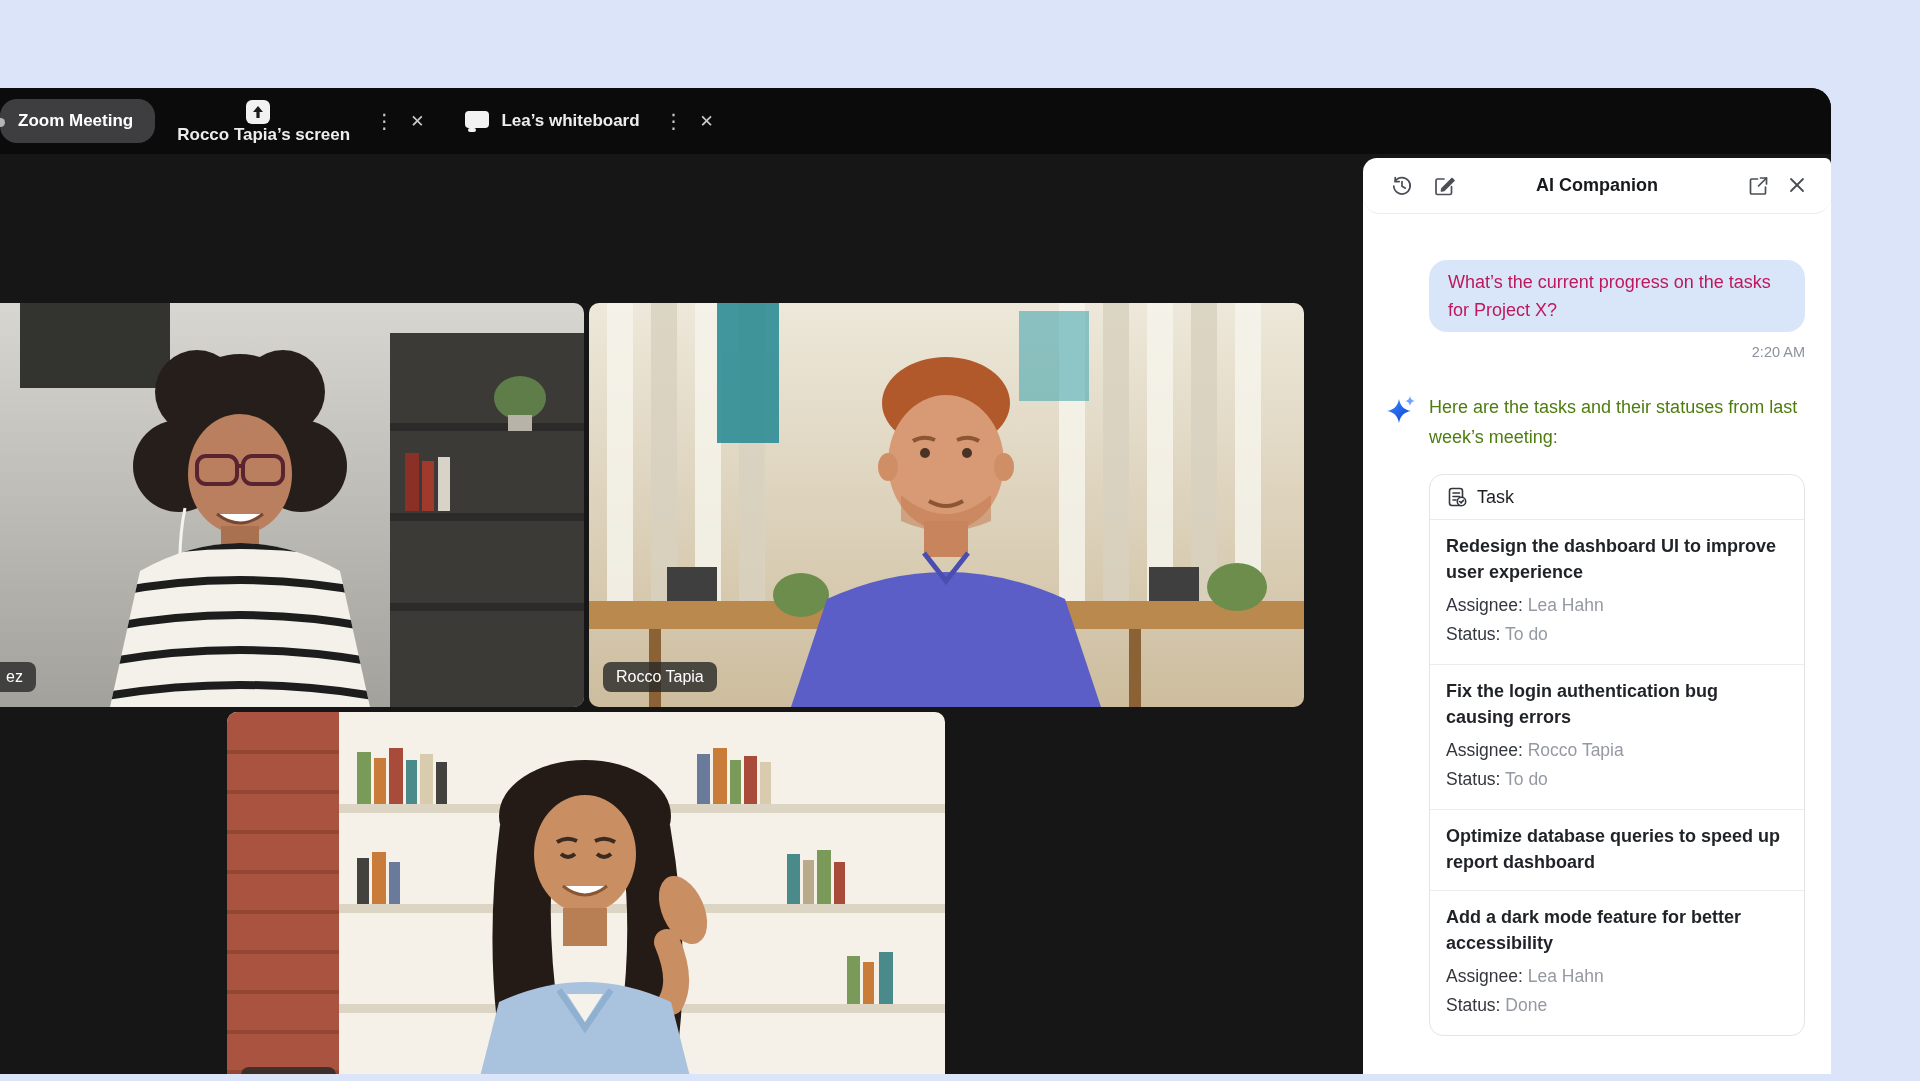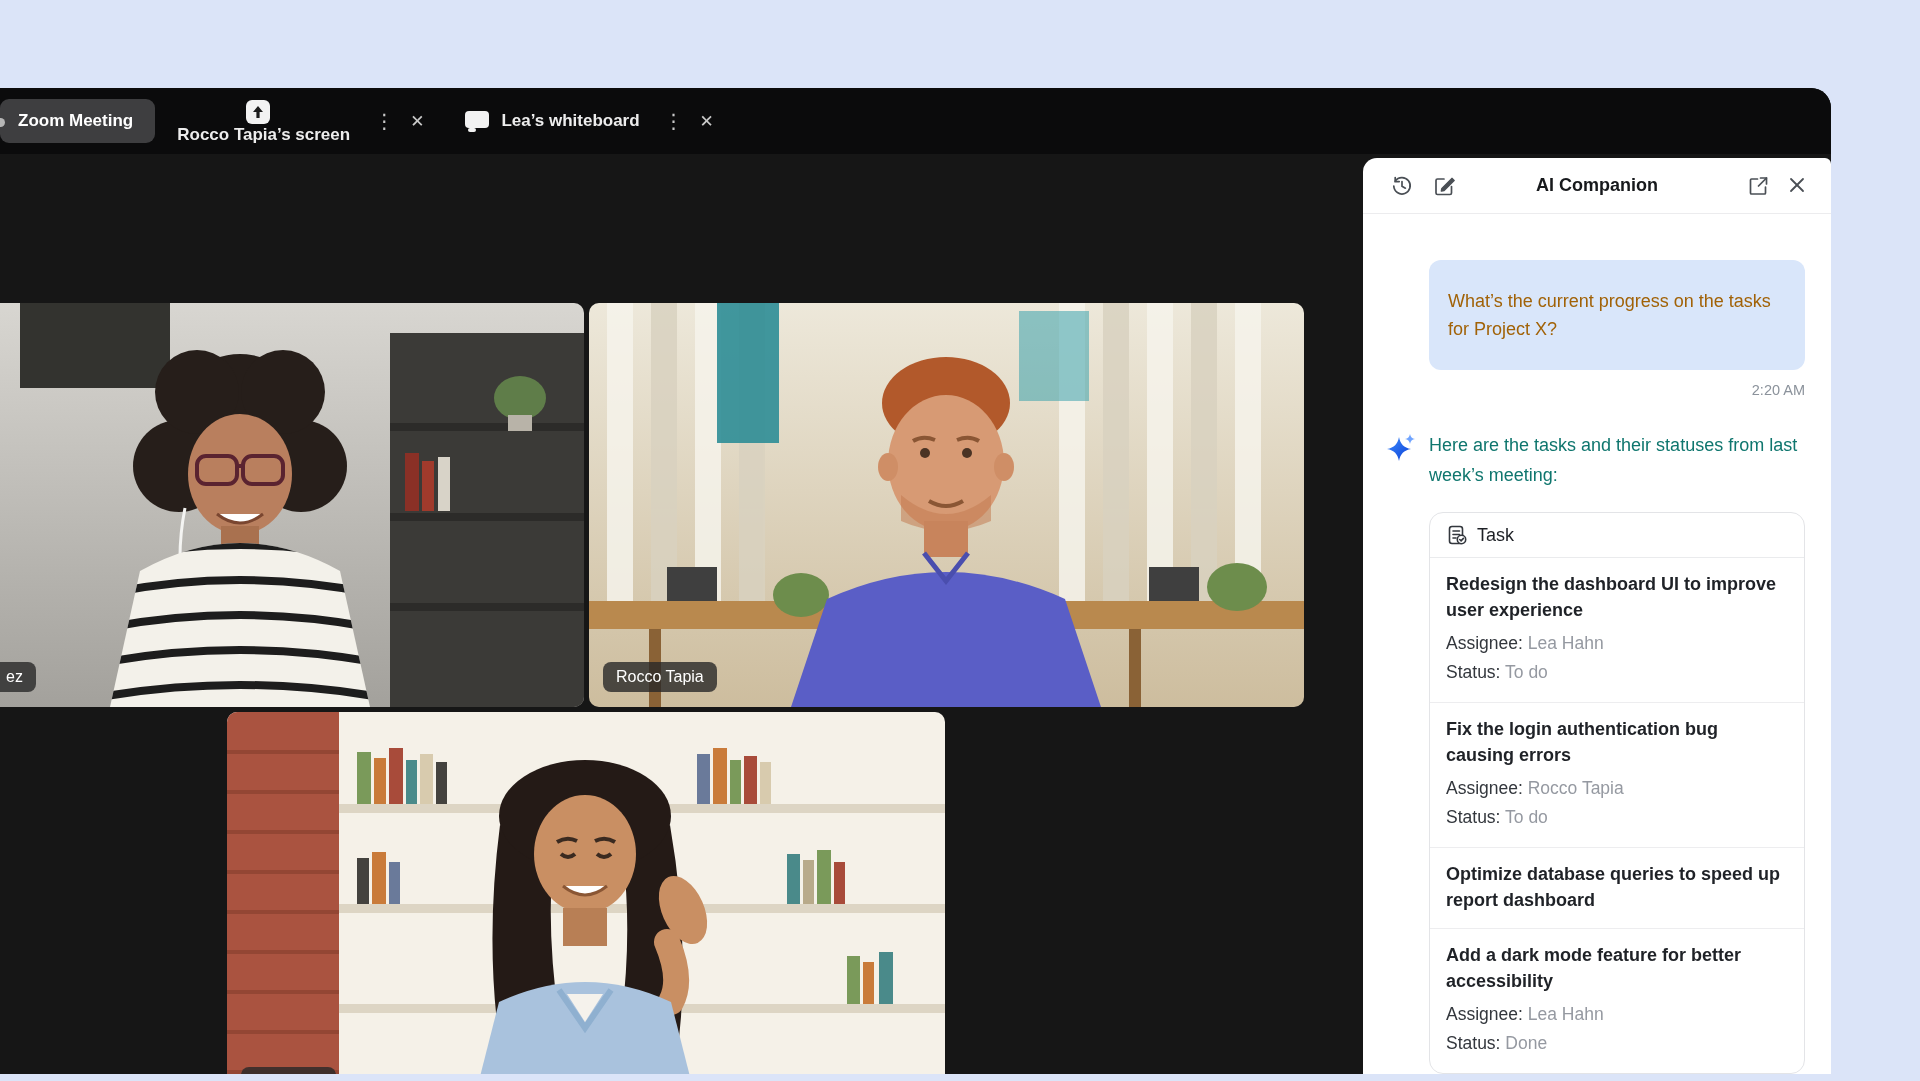--- a/index.html
+++ b/index.html
@@ -13,21 +13,21 @@
     position:absolute; left:0; top:88px; width:1831px; height:986px;
     background:#161616; border-radius:0 20px 0 0; overflow:hidden;
   }
   
   .tabbar {
     position:absolute; left:0; top:0; width:100%; height:66px;
     background:#0b0b0c; display:flex; align-items:center;
   }
   .tab-active {
     position:relative; margin-left:0; height:44px; background:#3e3e40;
-    border-radius:9px; display:flex; align-items:center;
+    border-radius:17px; display:flex; align-items:center;
     padding:0 22px 0 18px; overflow:hidden;
   }
   .tab-active .tab-dot {
     position:absolute; left:-4px; top:19px; width:9px; height:9px;
     border-radius:50%; background:#b5b5b5;
   }
   .tab-active .tab-label { color:#ffffff; font-size:17px; font-weight:700; white-space:nowrap; }
   .tab {
     display:flex; align-items:center; height:44px; padding:0 6px;
     color:#ededed; font-size:17px; font-weight:700; white-space:nowrap;
@@ -51,38 +51,38 @@
   }
   .name-tag.cut { left:0; border-radius:0 8px 8px 0; padding-left:6px; }
   .name-tag.norm { left:14px; }
   
   .ai-panel {
     position:absolute; left:1363px; top:70px; width:468px; height:916px;
     background:#ffffff; border-radius:14px 6px 0 0;
   }
   .panel-header {
     position:relative; height:56px; border-bottom:1px solid #ececee;
-    display:flex; align-items:center;
+    display:flex; align-items:center;border-radius:17px;
   }
   .panel-header .left-icons { display:flex; gap:20px; margin-left:28px; }
   .panel-header .right-icons { display:flex; gap:18px; margin-left:auto; margin-right:24px; }
   .panel-title {
     position:absolute; left:0; right:0; text-align:center;
     font-size:18px; font-weight:700; color:#17191c;
   }
   .icon-btn { display:flex; cursor:pointer; }
   .panel-body { position:relative; padding:46px 26px 0 66px; }
   .user-bubble {
-    background:#d9e6fa; border-radius:12px; padding:27px 19px;
-    font-size:18px; line-height:28px; color:#a16207;
+    background:#d9e6fa; border-radius:18px; padding:8px 19px;
+    font-size:18px; line-height:28px; color:#be185d;
   }
   .timestamp { text-align:right; margin-top:12px; font-size:14.5px; color:#8b929b; }
   .ai-message { position:relative; margin-top:32px; }
   .ai-sparkle { position:absolute; left:-44px; top:2px; }
-  .ai-intro { font-size:18px; line-height:30px; color:#0f766e; }
+  .ai-intro { font-size:18px; line-height:30px; color:#4d7c0f; }
   .task-card {
     margin-top:22px; border:1px solid #e3e4e7; border-radius:14px;
     background:#ffffff; overflow:hidden;
   }
   .task-card-header {
     display:flex; align-items:center; gap:9px; padding:11px 16px;
     font-size:18px; font-weight:500; color:#1d2025;
     border-bottom:1px solid #eaebed;
   }
   .task-item { padding:13px 16px 15px; }

